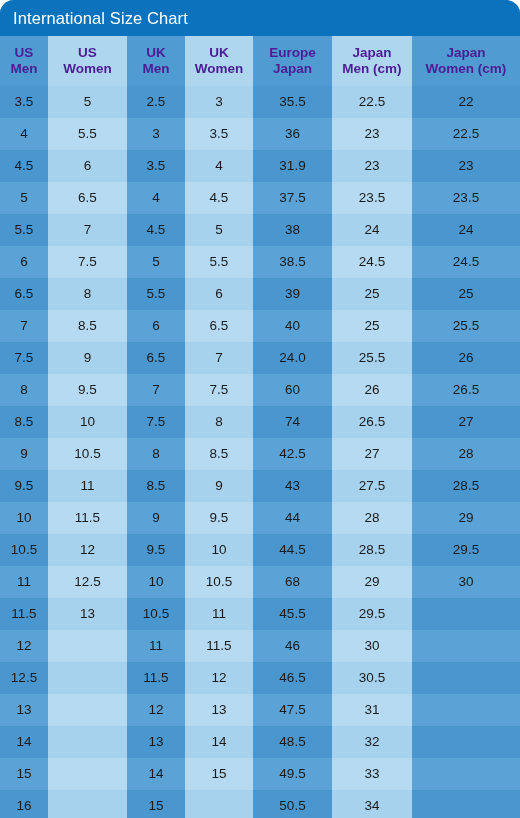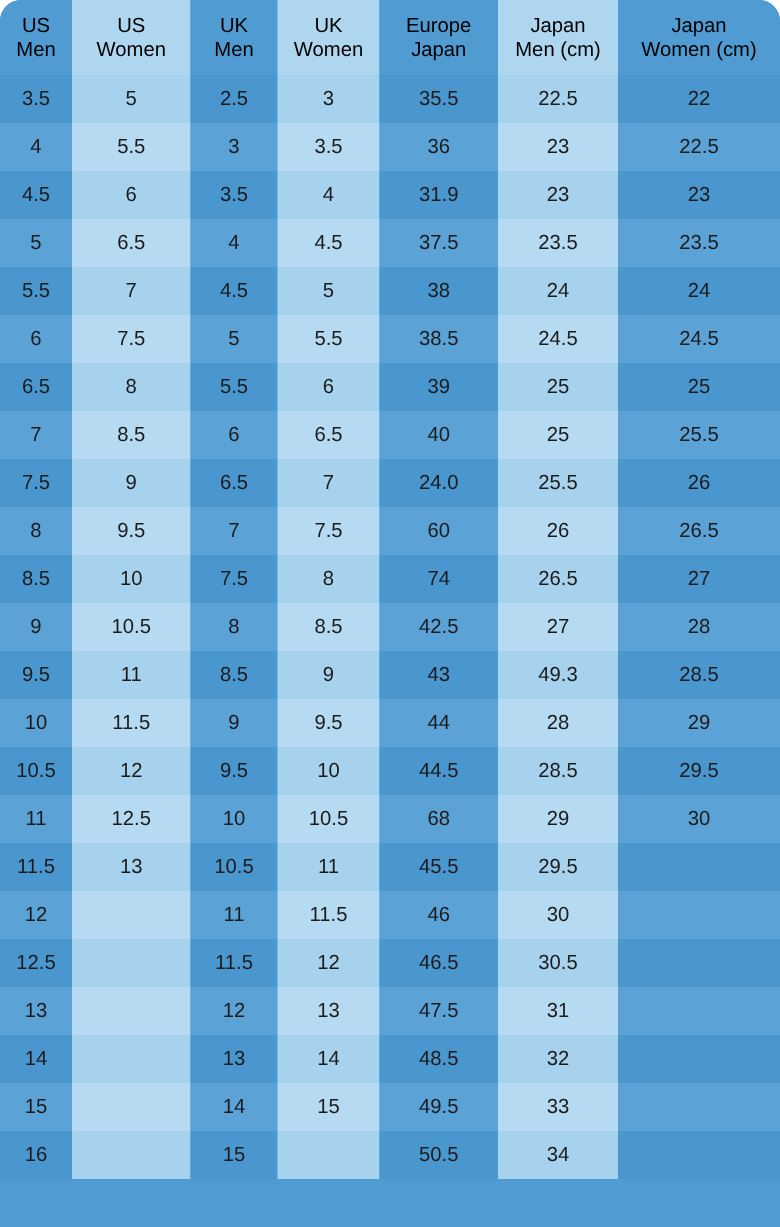--- a/index.html
+++ b/index.html
@@ -53,22 +53,22 @@
   table.chart col.c3 { width: 68px; }
   table.chart col.c4 { width: 79px; }
   table.chart col.c5 { width: 80px; }
   table.chart col.c6 { width: 108px; }
 
   
   thead th {
     height: 50px;
     padding: 0;
     font-size: 13.5px;
-    font-weight: normal;
-    color: #000000;
+    font-weight: bold;
+    color: #4c1d95;
     line-height: 1.18;
     text-align: center;
     vertical-align: middle;
   }
   thead th .l2 { display: block; }
 
   
   thead th.dark  { background: #4f9bd2; }
   thead th.light { background: #aed6ef; }
 
@@ -90,20 +90,23 @@
   tbody tr.rb td.dark  { background: #5ba3d7; }
   tbody tr.rb td.light { background: #b5daf1; }
 
   tbody td.empty { color: transparent; }
 </style>
 </head>
 <body>
 
 <div id="size-chart">
 
+  <div class="title-bar">
+    <span class="title-text">International Size Chart</span>
+  </div>
 
   <table class="chart">
     <colgroup>
       <col class="c0">
         <col class="c1">
         <col class="c2">
         <col class="c3">
       <col class="c4">
         <col class="c5">
         <col class="c6">
@@ -227,21 +230,21 @@
           <td class="dark">42.5</td>
           <td class="light">27</td>
           <td class="dark">28</td>
         </tr>
         <tr class="ra">
           <td class="dark">9.5</td>
           <td class="light">11</td>
           <td class="dark">8.5</td>
           <td class="light">9</td>
           <td class="dark">43</td>
-          <td class="light">49.3</td>
+          <td class="light">27.5</td>
           <td class="dark">28.5</td>
         </tr>
         <tr class="rb">
           <td class="dark">10</td>
           <td class="light">11.5</td>
           <td class="dark">9</td>
           <td class="light">9.5</td>
           <td class="dark">44</td>
           <td class="light">28</td>
           <td class="dark">29</td>

